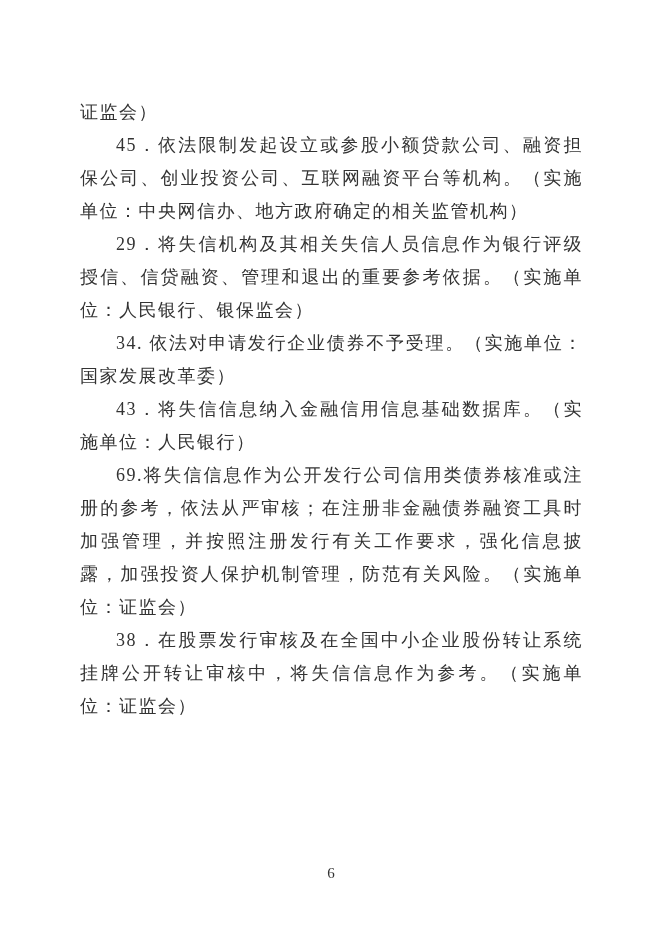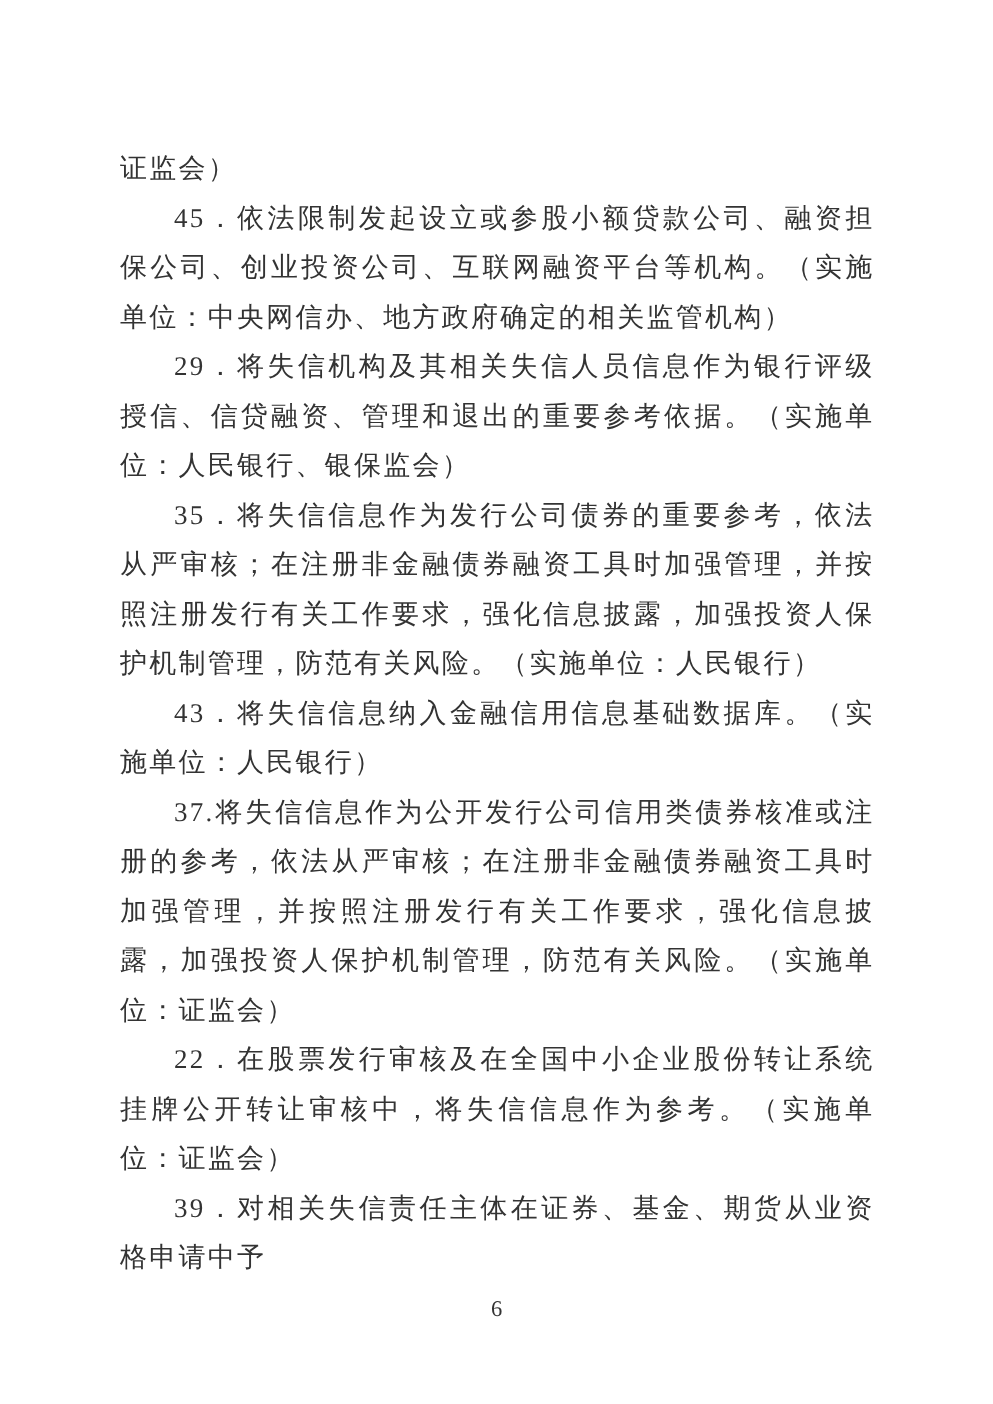--- a/index.html
+++ b/index.html
@@ -48,22 +48,21 @@
   }
 </style>
 </head>
 <body>
 
 <div class="page">
   <div class="content">
     <p class="para">证监会）</p>
     <p class="para indent">45．依法限制发起设立或参股小额贷款公司、融资担保公司、创业投资公司、互联网融资平台等机构。（实施单位：中央网信办、地方政府确定的相关监管机构）</p>
     <p class="para indent">29．将失信机构及其相关失信人员信息作为银行评级授信、信贷融资、管理和退出的重要参考依据。（实施单位：人民银行、银保监会）</p>
-    <p class="para indent">35．将失信信息作为发行公司债券的重要参考，依法从严审核；在注册非金融债券融资工具时加强管理，并按照注册发行有关工作要求，强化信息披露，加强投资人保护机制管理，防范有关风险。（实施单位：人民银行）</p>
+    <p class="para indent">34. 依法对申请发行企业债券不予受理。（实施单位：国家发展改革委）</p>
     <p class="para indent">43．将失信信息纳入金融信用信息基础数据库。（实施单位：人民银行）</p>
-    <p class="para indent">37.将失信信息作为公开发行公司信用类债券核准或注册的参考，依法从严审核；在注册非金融债券融资工具时加强管理，并按照注册发行有关工作要求，强化信息披露，加强投资人保护机制管理，防范有关风险。（实施单位：证监会）</p>
-    <p class="para indent">22．在股票发行审核及在全国中小企业股份转让系统挂牌公开转让审核中，将失信信息作为参考。（实施单位：证监会）</p>
-    <p class="para indent">39．对相关失信责任主体在证券、基金、期货从业资格申请中予</p>
+    <p class="para indent">69.将失信信息作为公开发行公司信用类债券核准或注册的参考，依法从严审核；在注册非金融债券融资工具时加强管理，并按照注册发行有关工作要求，强化信息披露，加强投资人保护机制管理，防范有关风险。（实施单位：证监会）</p>
+    <p class="para indent">38．在股票发行审核及在全国中小企业股份转让系统挂牌公开转让审核中，将失信信息作为参考。（实施单位：证监会）</p>
   </div>
   <div class="page-footer">
     <span class="page-number">6</span>
   </div>
 </div>
 
 </body></html>

